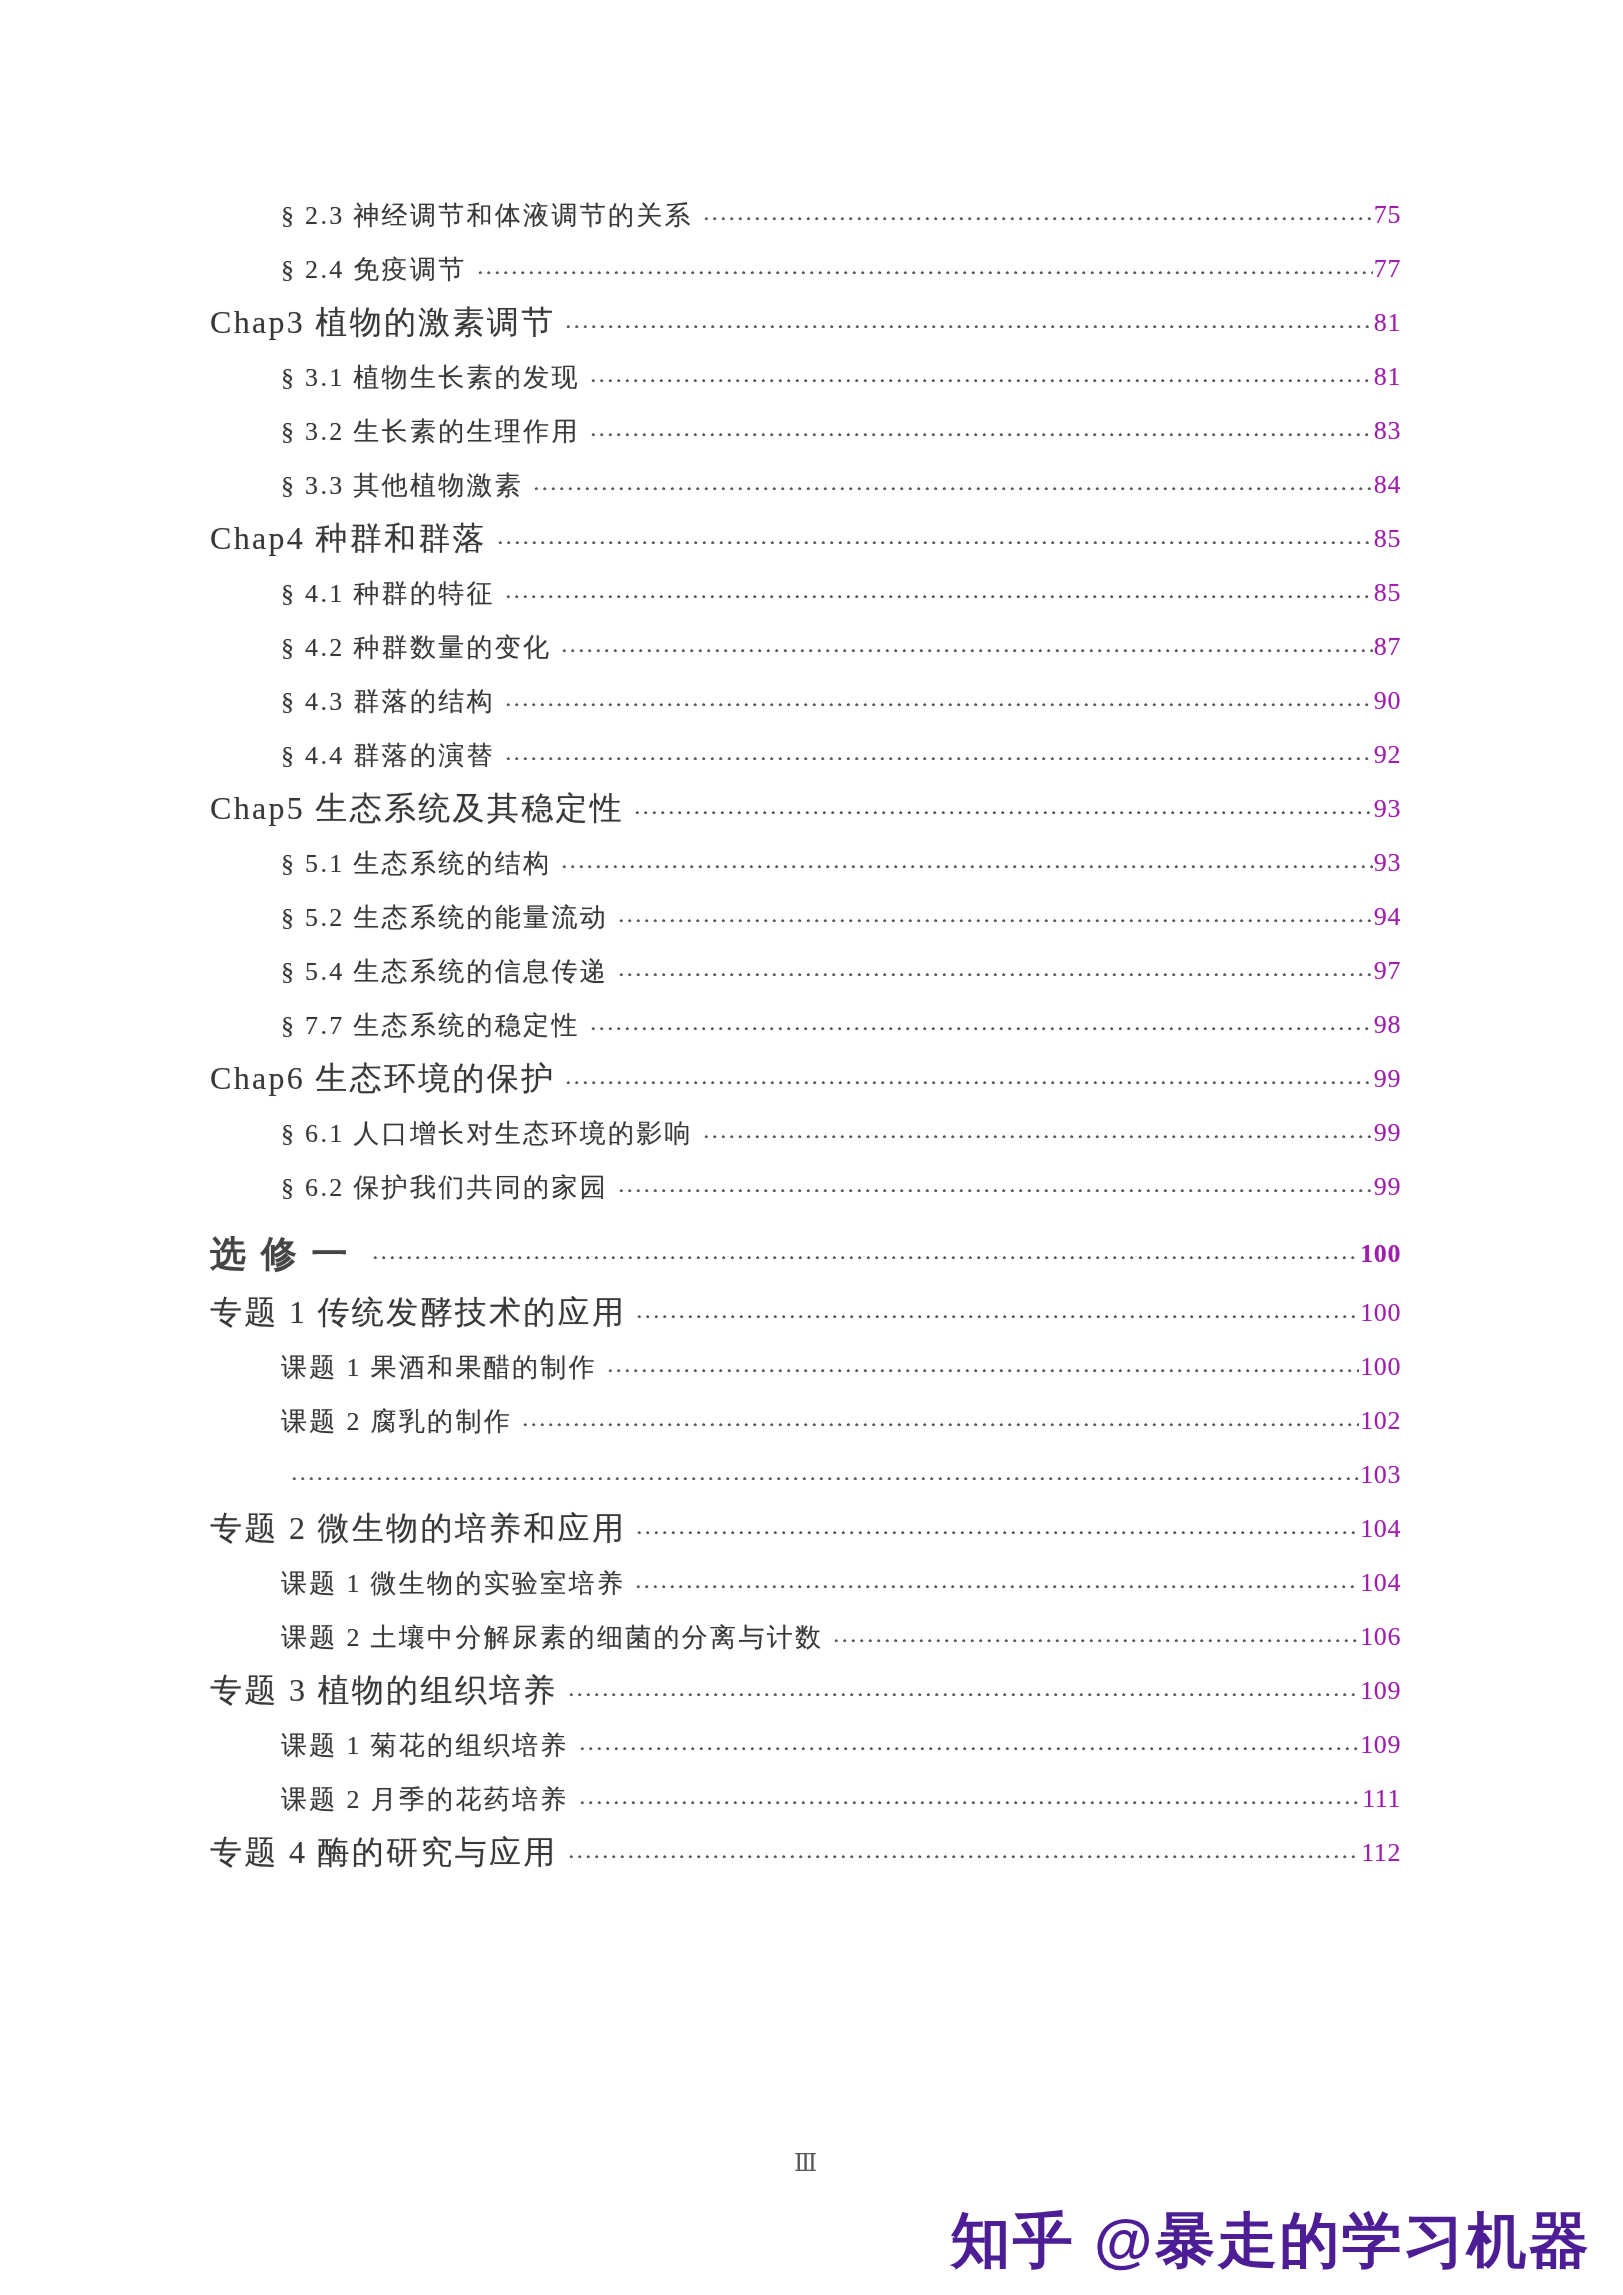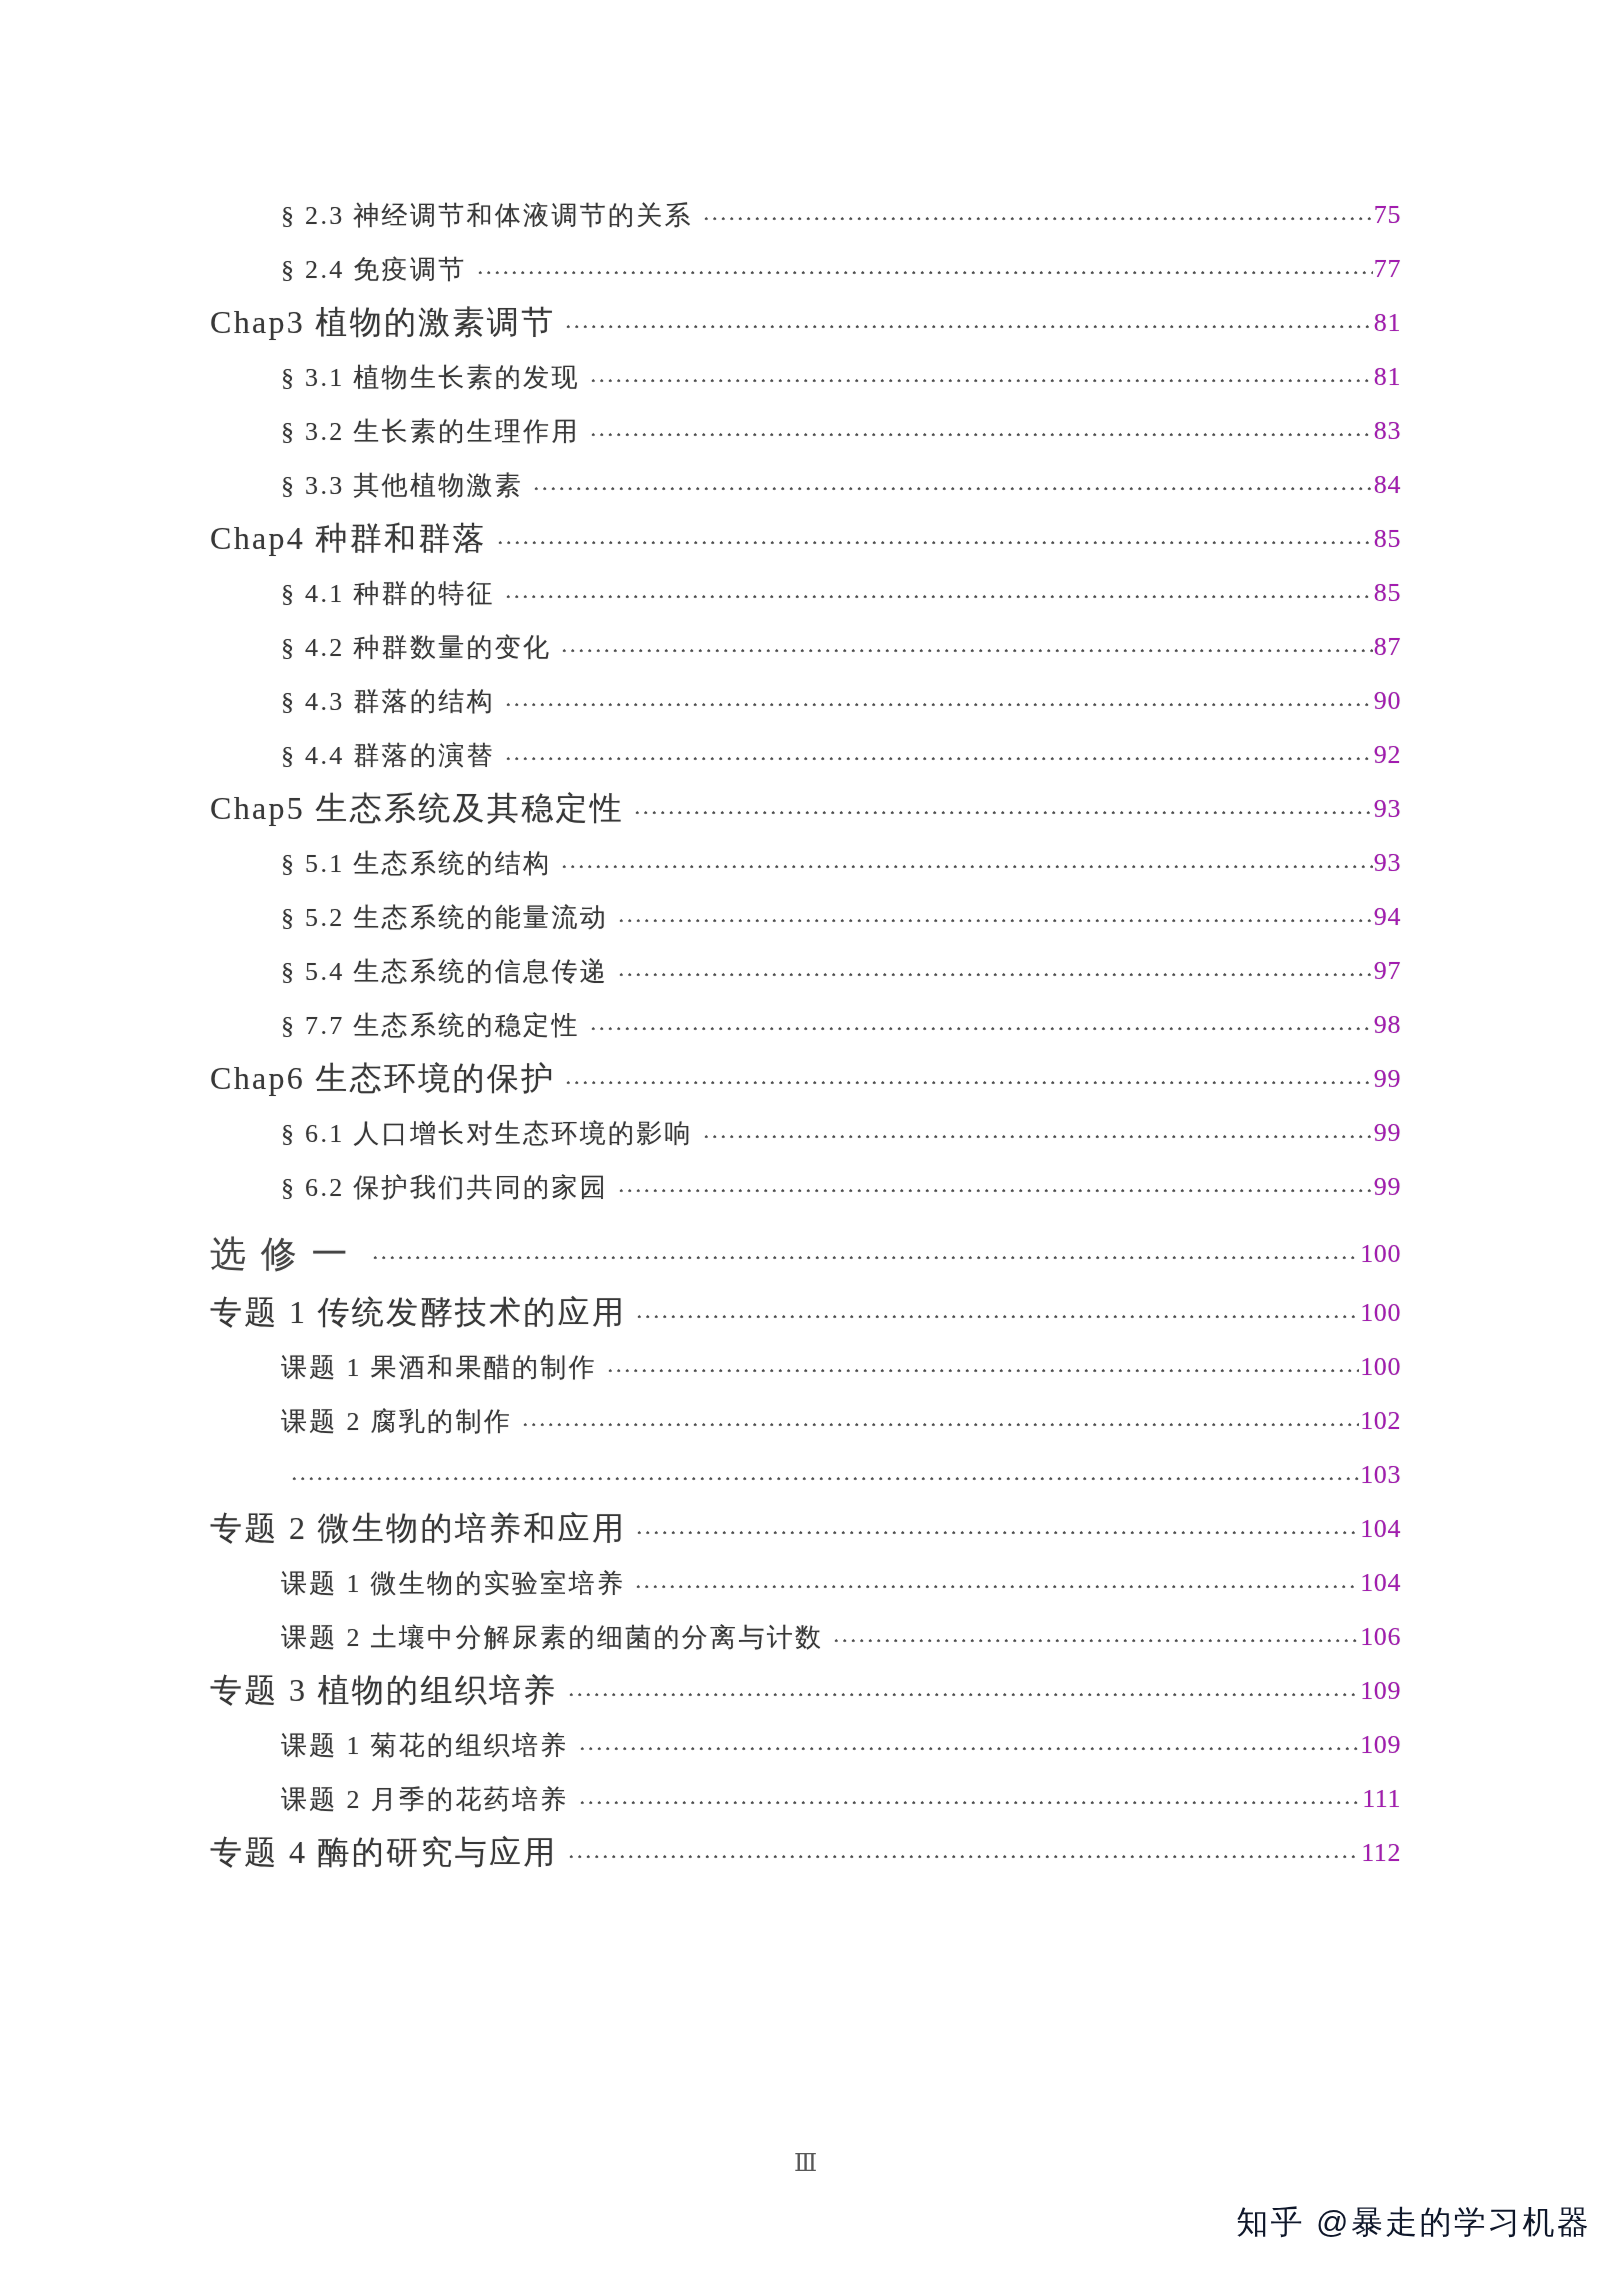--- a/index.html
+++ b/index.html
@@ -30,20 +30,21 @@
     align-items: center;
     height: 54px;
   }
   .toc-row.section {
     padding-left: 71px;
     justify-content: space-between;
   }
   .toc-row.part {
     height: 64px;
     margin-top: 8px;
+    font-weight: bold;
   }
   .toc-label {
     white-space: nowrap;
     font-size: 26px;
     color: #383838;
     letter-spacing: 2.3px;
     text-shadow: 0 0 1.1px rgba(70,70,70,0.35);
   }
   .toc-row.chapter .toc-label {
     font-size: 32px;
@@ -77,23 +78,23 @@
     top: 2149px;
     text-align: center;
     font-size: 24px;
     color: #585858;
   }
   .watermark {
     position: absolute;
     top: 2201px;
     right: 32px;
     font-family: "Liberation Sans", "DejaVu Sans", sans-serif;
-    font-weight: 400;
-    font-size: 32px;
-    color: #0f172a;
+    font-weight: 700;
+    font-size: 60px;
+    color: #4c1d95;
     letter-spacing: 2.3px;
     white-space: nowrap;
   }
 </style>
 </head>
 <body>
 
 <div class="page">
 
   <div class="toc" id="toc-list">

